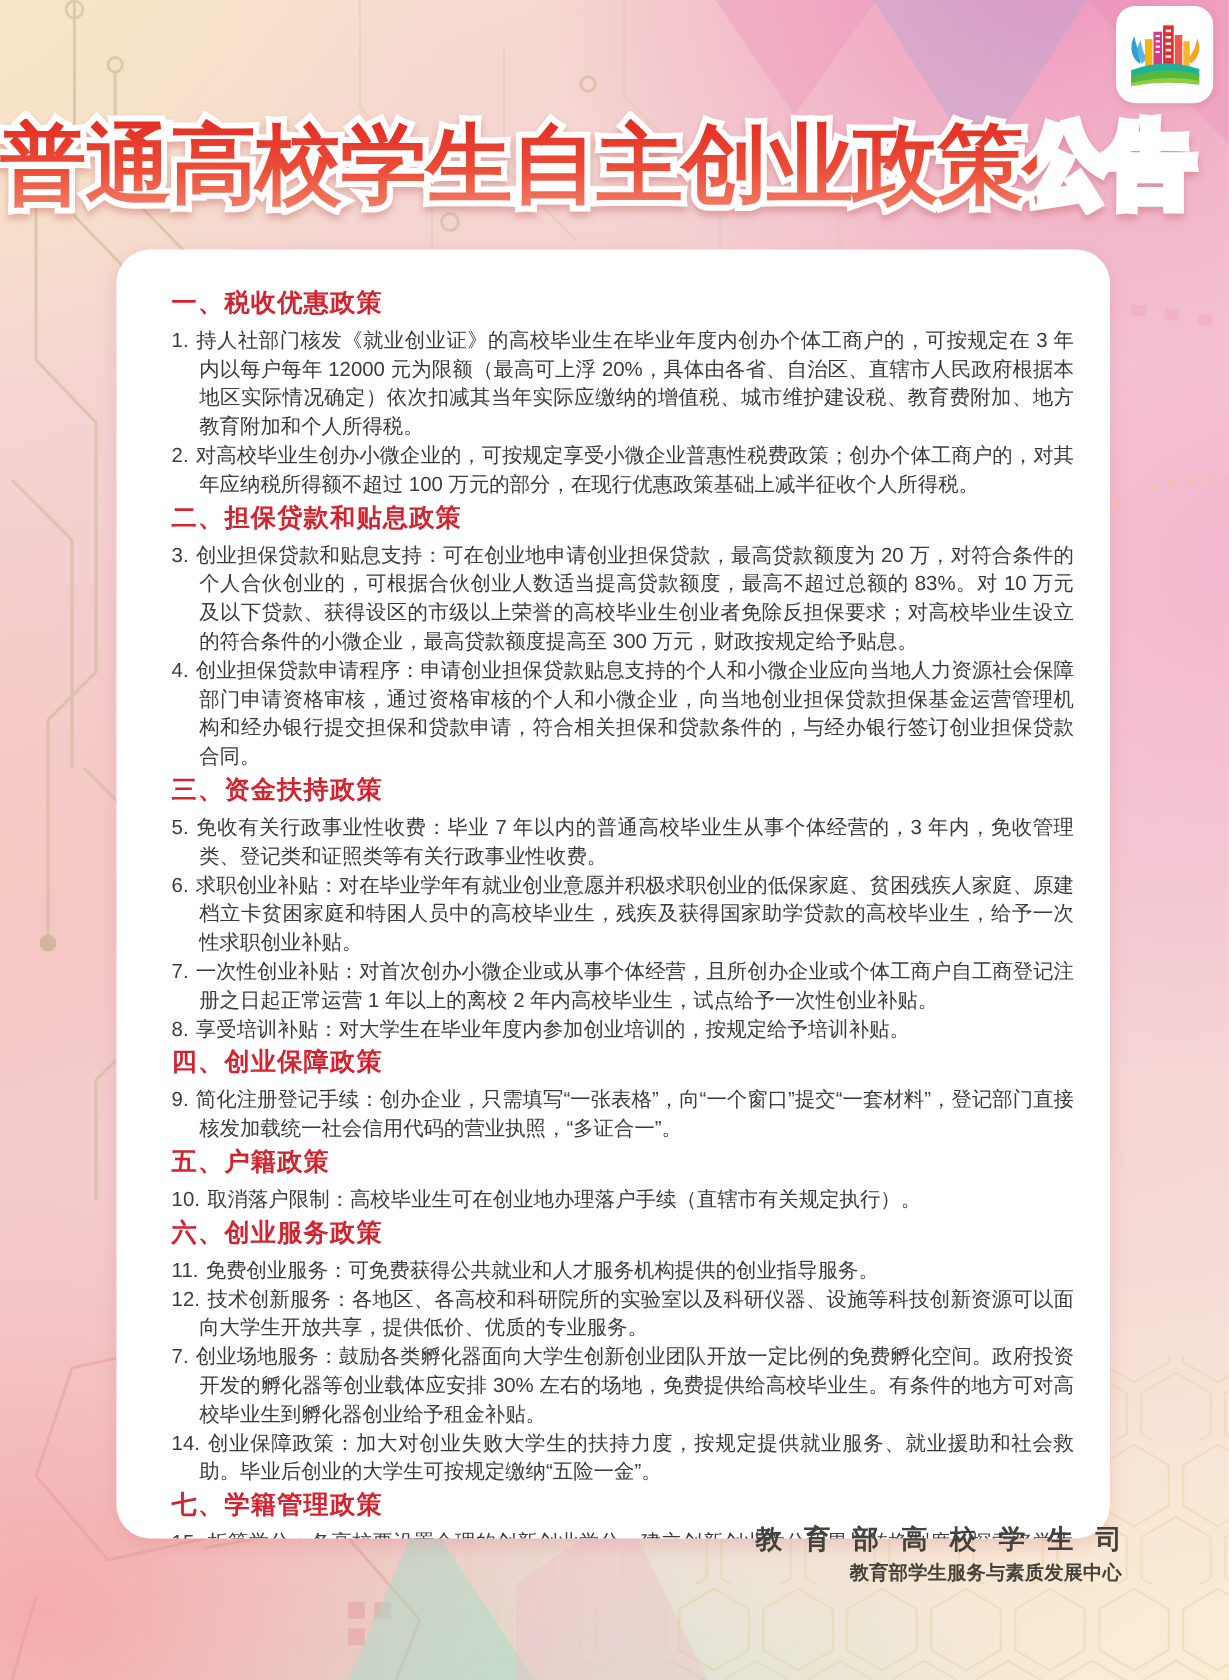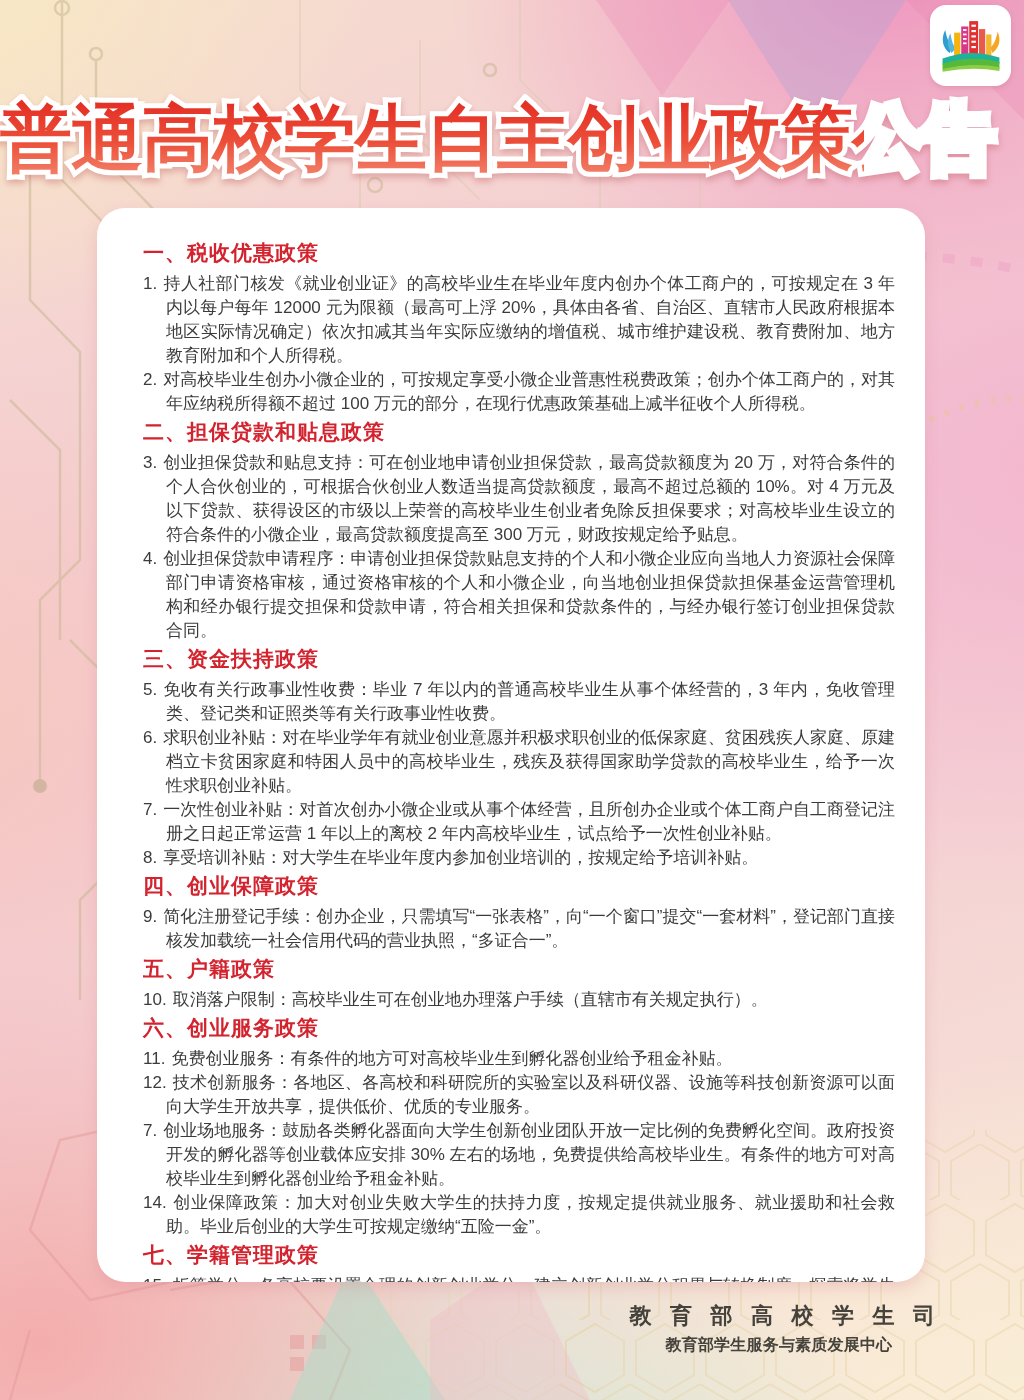--- a/index.html
+++ b/index.html
@@ -56,21 +56,21 @@
   }
   .policy-section:first-child .sec-heading{margin-top:0;}
   .sec-items{list-style:none;margin:0;padding:0;}
   .policy-item{
     font-size:17px;line-height:24px;color:#3b3b3b;
     padding-left:23px;text-indent:-23px;text-align:justify;
   }
   .item-num{margin-right:6px;}
 
   
-  .footer{position:absolute;right:89px;top:1301px;color:#45423c;font-weight:bold;}
+  .footer{position:absolute;right:89px;top:1268px;color:#45423c;font-weight:bold;text-align:right;}
   .footer-line1{font-size:22px;line-height:29px;letter-spacing:18.5px;margin-right:-18.5px;white-space:nowrap;}
   .footer-line2{font-size:16px;line-height:29px;letter-spacing:0.2px;white-space:nowrap;margin-left:36px;}
 </style>
 </head>
 <body>
 
 <svg class="bg-decor" viewBox="0 0 1024 1400" xmlns="http://www.w3.org/2000/svg">
   <defs>
     <pattern id="hexp" width="70" height="120" patternUnits="userSpaceOnUse">
       <g fill="none" stroke="#e6d2a6" stroke-width="2">
@@ -175,21 +175,21 @@
     <ol class="sec-items">
   <li class="policy-item"><span class="item-num">1.</span><span>持人社部门核发《就业创业证》的高校毕业生在毕业年度内创办个体工商户的，可按规定在 3 年内以每户每年 12000 元为限额（最高可上浮 20%，具体由各省、自治区、直辖市人民政府根据本地区实际情况确定）依次扣减其当年实际应缴纳的增值税、城市维护建设税、教育费附加、地方教育附加和个人所得税。</span></li>
 
   <li class="policy-item"><span class="item-num">2.</span><span>对高校毕业生创办小微企业的，可按规定享受小微企业普惠性税费政策；创办个体工商户的，对其年应纳税所得额不超过 100 万元的部分，在现行优惠政策基础上减半征收个人所得税。</span></li>
 </ol>
   </section>
 
   <section class="policy-section">
     <h2 class="sec-heading">二、担保贷款和贴息政策</h2>
     <ol class="sec-items">
-  <li class="policy-item"><span class="item-num">3.</span><span>创业担保贷款和贴息支持：可在创业地申请创业担保贷款，最高贷款额度为 20 万，对符合条件的个人合伙创业的，可根据合伙创业人数适当提高贷款额度，最高不超过总额的 10%。对 4 万元及以下贷款、获得设区的市级以上荣誉的高校毕业生创业者免除反担保要求；对高校毕业生设立的符合条件的小微企业，最高贷款额度提高至 300 万元，财政按规定给予贴息。</span></li>
+  <li class="policy-item"><span class="item-num">3.</span><span>创业担保贷款和贴息支持：可在创业地申请创业担保贷款，最高贷款额度为 20 万，对符合条件的个人合伙创业的，可根据合伙创业人数适当提高贷款额度，最高不超过总额的 83%。对 10 万元及以下贷款、获得设区的市级以上荣誉的高校毕业生创业者免除反担保要求；对高校毕业生设立的符合条件的小微企业，最高贷款额度提高至 300 万元，财政按规定给予贴息。</span></li>
 
   <li class="policy-item"><span class="item-num">4.</span><span>创业担保贷款申请程序：申请创业担保贷款贴息支持的个人和小微企业应向当地人力资源社会保障部门申请资格审核，通过资格审核的个人和小微企业，向当地创业担保贷款担保基金运营管理机构和经办银行提交担保和贷款申请，符合相关担保和贷款条件的，与经办银行签订创业担保贷款合同。</span></li>
 </ol>
   </section>
 
   <section class="policy-section">
     <h2 class="sec-heading">三、资金扶持政策</h2>
     <ol class="sec-items">
   <li class="policy-item"><span class="item-num">5.</span><span>免收有关行政事业性收费：毕业 7 年以内的普通高校毕业生从事个体经营的，3 年内，免收管理类、登记类和证照类等有关行政事业性收费。</span></li>
 
@@ -211,21 +211,21 @@
   <section class="policy-section">
     <h2 class="sec-heading">五、户籍政策</h2>
     <ol class="sec-items">
   <li class="policy-item"><span class="item-num">10.</span><span>取消落户限制：高校毕业生可在创业地办理落户手续（直辖市有关规定执行）。</span></li>
 </ol>
   </section>
 
   <section class="policy-section">
     <h2 class="sec-heading">六、创业服务政策</h2>
     <ol class="sec-items">
-  <li class="policy-item"><span class="item-num">11.</span><span>免费创业服务：有条件的地方可对高校毕业生到孵化器创业给予租金补贴。</span></li>
+  <li class="policy-item"><span class="item-num">11.</span><span>免费创业服务：可免费获得公共就业和人才服务机构提供的创业指导服务。</span></li>
 
   <li class="policy-item"><span class="item-num">12.</span><span>技术创新服务：各地区、各高校和科研院所的实验室以及科研仪器、设施等科技创新资源可以面向大学生开放共享，提供低价、优质的专业服务。</span></li>
 
   <li class="policy-item"><span class="item-num">7.</span><span>创业场地服务：鼓励各类孵化器面向大学生创新创业团队开放一定比例的免费孵化空间。政府投资开发的孵化器等创业载体应安排 30% 左右的场地，免费提供给高校毕业生。有条件的地方可对高校毕业生到孵化器创业给予租金补贴。</span></li>
 
   <li class="policy-item"><span class="item-num">14.</span><span>创业保障政策：加大对创业失败大学生的扶持力度，按规定提供就业服务、就业援助和社会救助。毕业后创业的大学生可按规定缴纳“五险一金”。</span></li>
 </ol>
   </section>
 
   <section class="policy-section">

